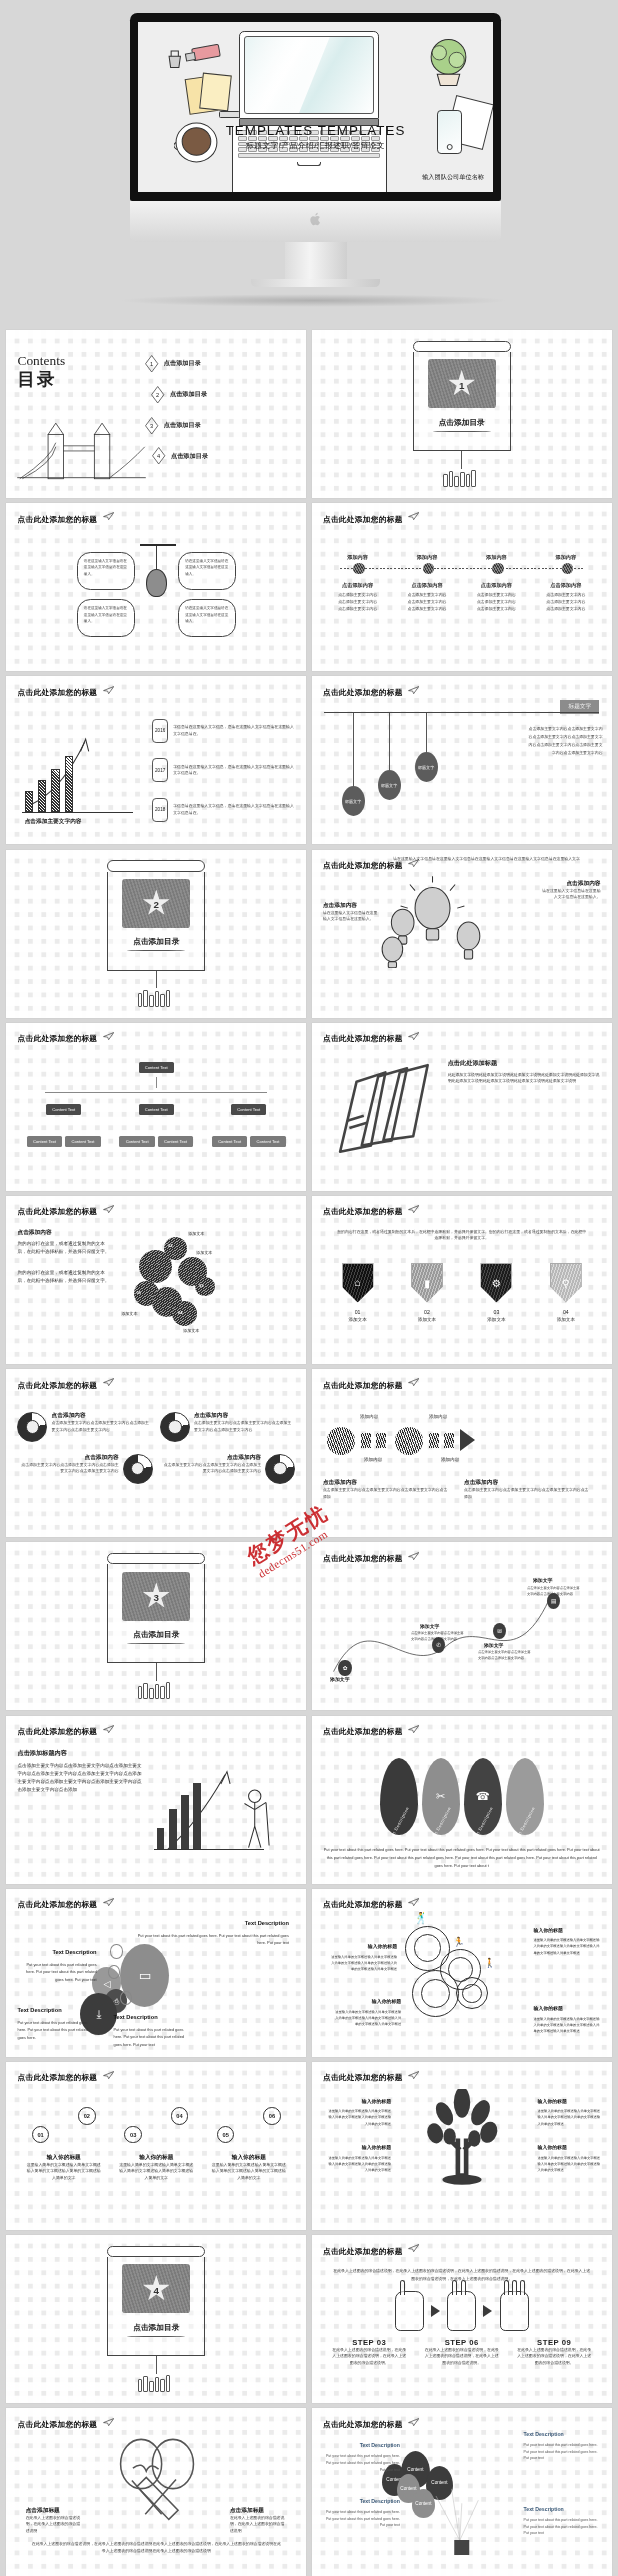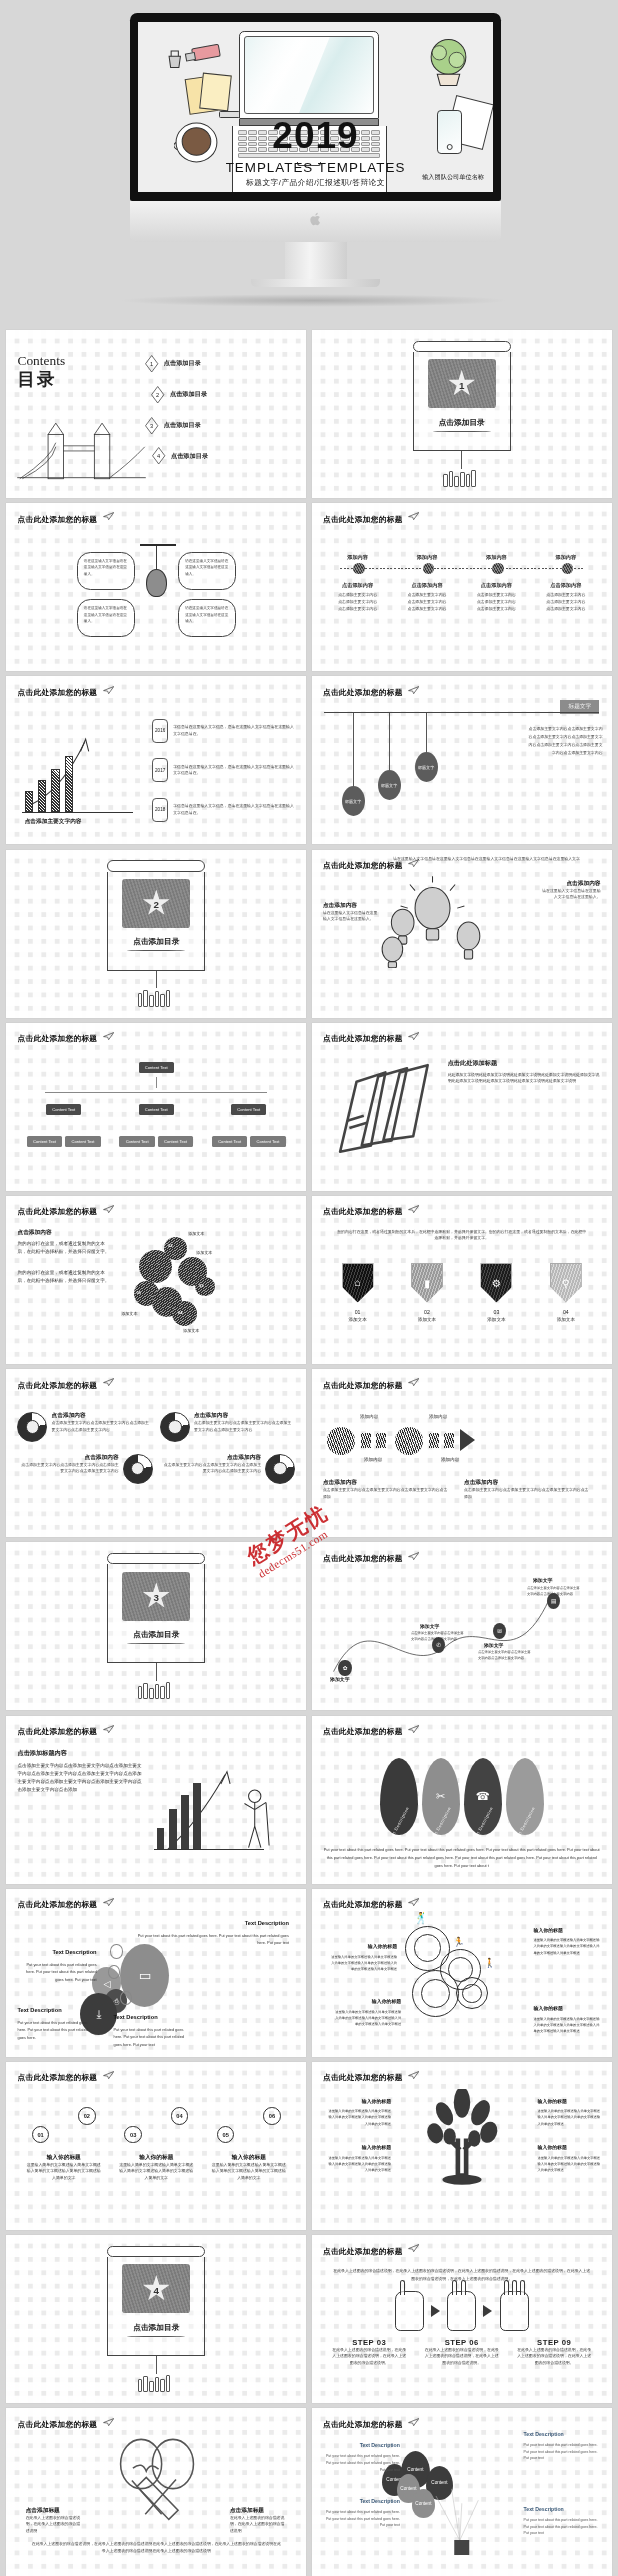--- a/index.html
+++ b/index.html
@@ -436,21 +436,20 @@
                   <i></i>
                   <i></i>
                   <i></i>
                 <i class="space"></i>
               </div>
               <div class="trackpad"></div>
             </div>
           </div>
 
           <div class="hero-text">
-            <div class="hero-year">2019</div>
             <div class="hero-en">TEMPLATES TEMPLATES</div>
             <div class="hero-cn">标题文字/产品介绍/汇报述职/答辩论文</div>
 
           </div>
           <div class="hero-org">输入团队公司单位名称</div>
         </div>
       </div>
     </div>
     <div class="imac-chin">
       <span class="apple-logo">

